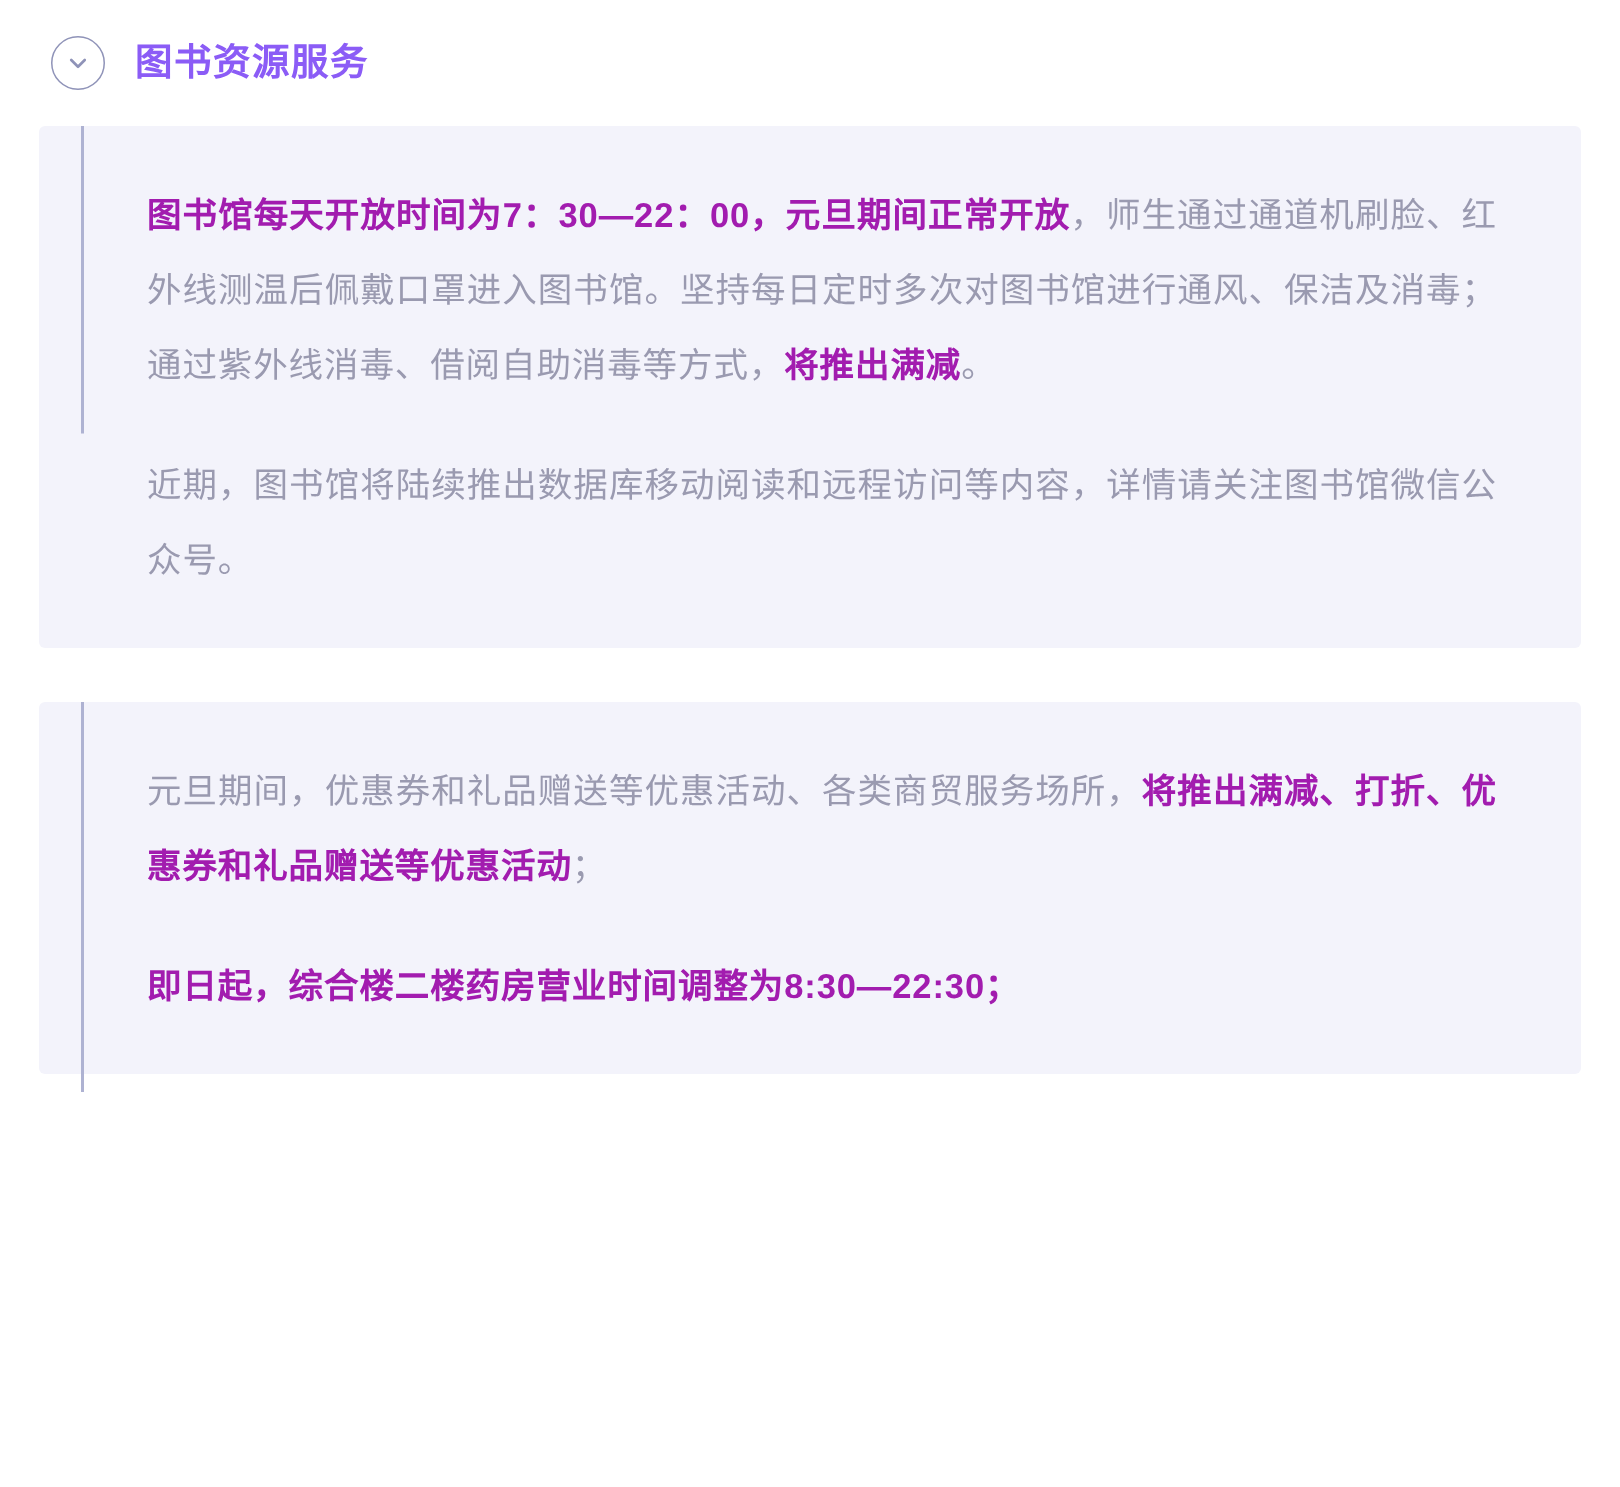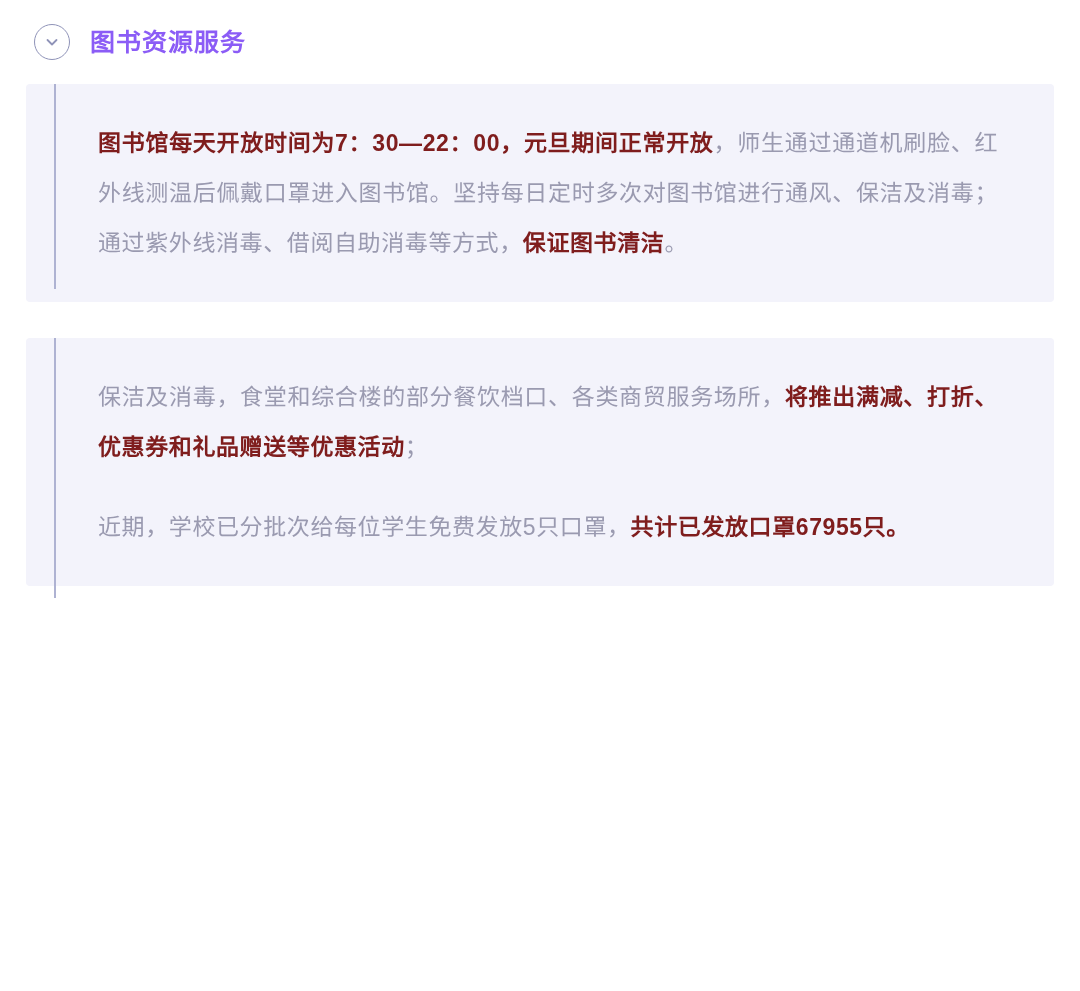--- a/index.html
+++ b/index.html
@@ -80,45 +80,46 @@
     font-size: 23px;
     line-height: 50px;
     color: #9a9ab0;
     letter-spacing: 0.6px;
     text-align: justify;
   }
   p.para:last-child {
     margin-bottom: 0;
   }
   .hl {
-    color: #7f1d1d;
+    color: #a21caf;
     font-weight: bold;
   }
 </style>
 </head>
 <body>
 
 <div class="page">
 
   <div class="section">
     <div class="section-header">
       <span class="chevron-circle">
         <svg width="18" height="18" viewBox="0 0 18 18" aria-hidden="true">
           <polyline points="4.5,7 9,11.5 13.5,7" fill="none" stroke="#8f93b8" stroke-width="1.8" stroke-linecap="round" stroke-linejoin="round"></polyline>
         </svg>
       </span>
       <span class="section-title">图书资源服务</span>
     </div>
     <div class="section-body rail-short">
       <div class="rail"></div>
-      <p class="para"><span class="hl">图书馆每天开放时间为7：30—22：00，元旦期间正常开放</span><span>，师生通过通道机刷脸、红外线测温后佩戴口罩进入图书馆。坚持每日定时多次对图书馆进行通风、保洁及消毒；通过紫外线消毒、借阅自助消毒等方式，</span><span class="hl">保证图书清洁</span><span>。</span></p>
+      <p class="para"><span class="hl">图书馆每天开放时间为7：30—22：00，元旦期间正常开放</span><span>，师生通过通道机刷脸、红外线测温后佩戴口罩进入图书馆。坚持每日定时多次对图书馆进行通风、保洁及消毒；通过紫外线消毒、借阅自助消毒等方式，</span><span class="hl">将推出满减</span><span>。</span></p>
+      <p class="para"><span>近期，图书馆将陆续推出数据库移动阅读和远程访问等内容，详情请关注图书馆微信公众号。</span></p>
     </div>
   </div>
 
   <div class="section">
     <div class="section-body rail-med">
       <div class="rail"></div>
-      <p class="para"><span>保洁及消毒，食堂和综合楼的部分餐饮档口、各类商贸服务场所，</span><span class="hl">将推出满减、打折、优惠券和礼品赠送等优惠活动</span><span>；</span></p>
-      <p class="para"><span>近期，学校已分批次给每位学生免费发放5只口罩，</span><span class="hl">共计已发放口罩67955只。</span></p>
+      <p class="para"><span>元旦期间，优惠券和礼品赠送等优惠活动、各类商贸服务场所，</span><span class="hl">将推出满减、打折、优惠券和礼品赠送等优惠活动</span><span>；</span></p>
+      <p class="para"><span class="hl">即日起，综合楼二楼药房营业时间调整为8:30—22:30；</span></p>
     </div>
   </div>
 
 </div>
 
 </body></html>

